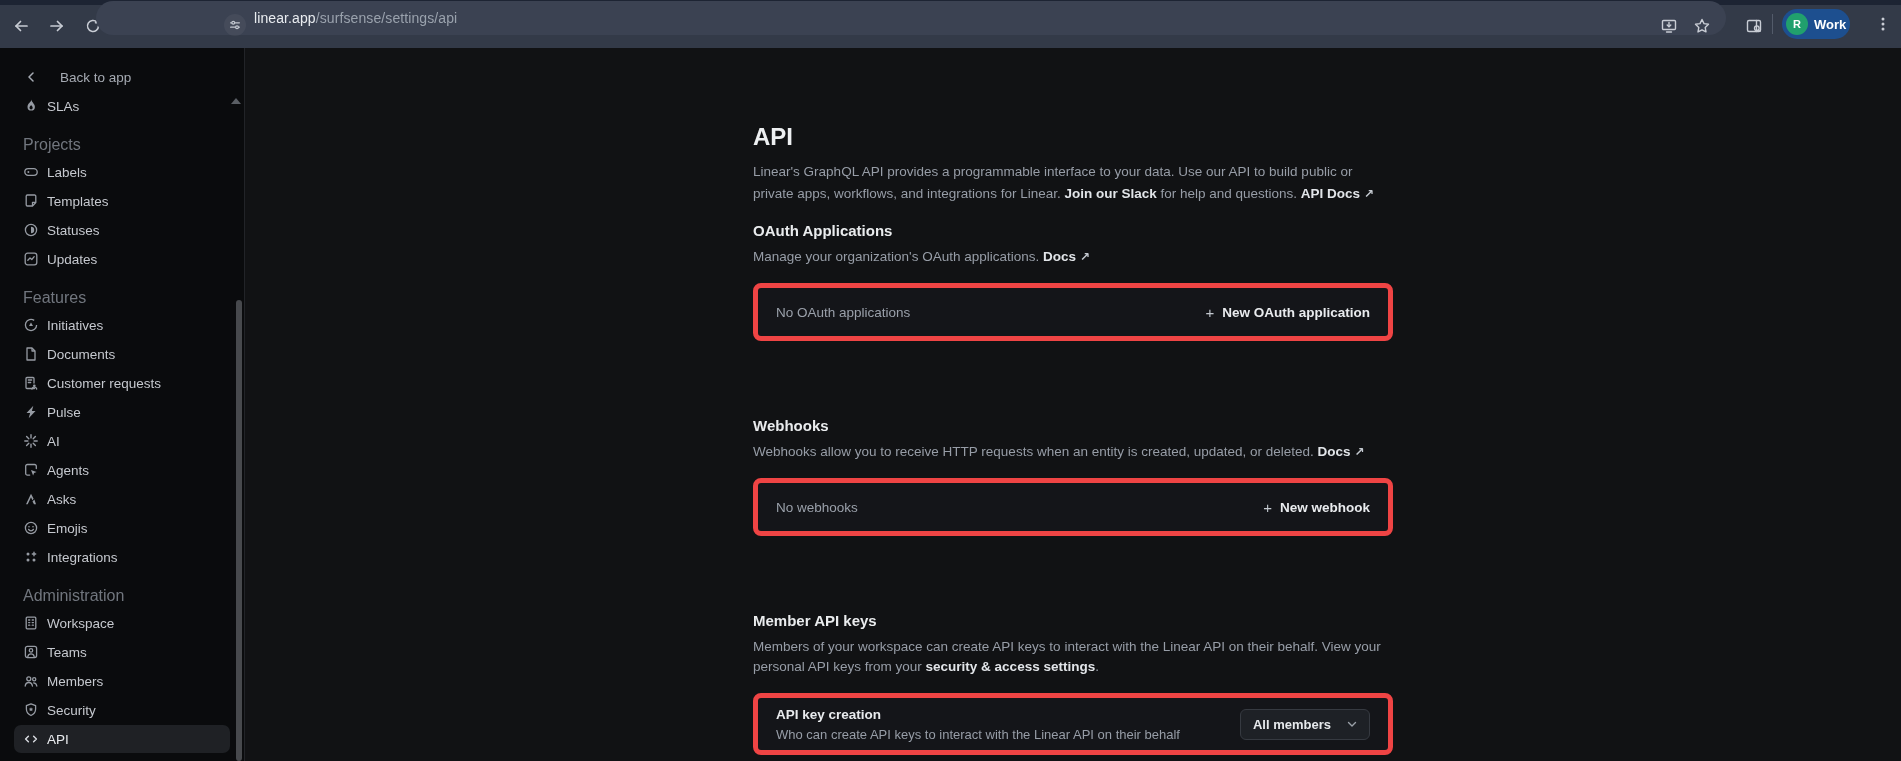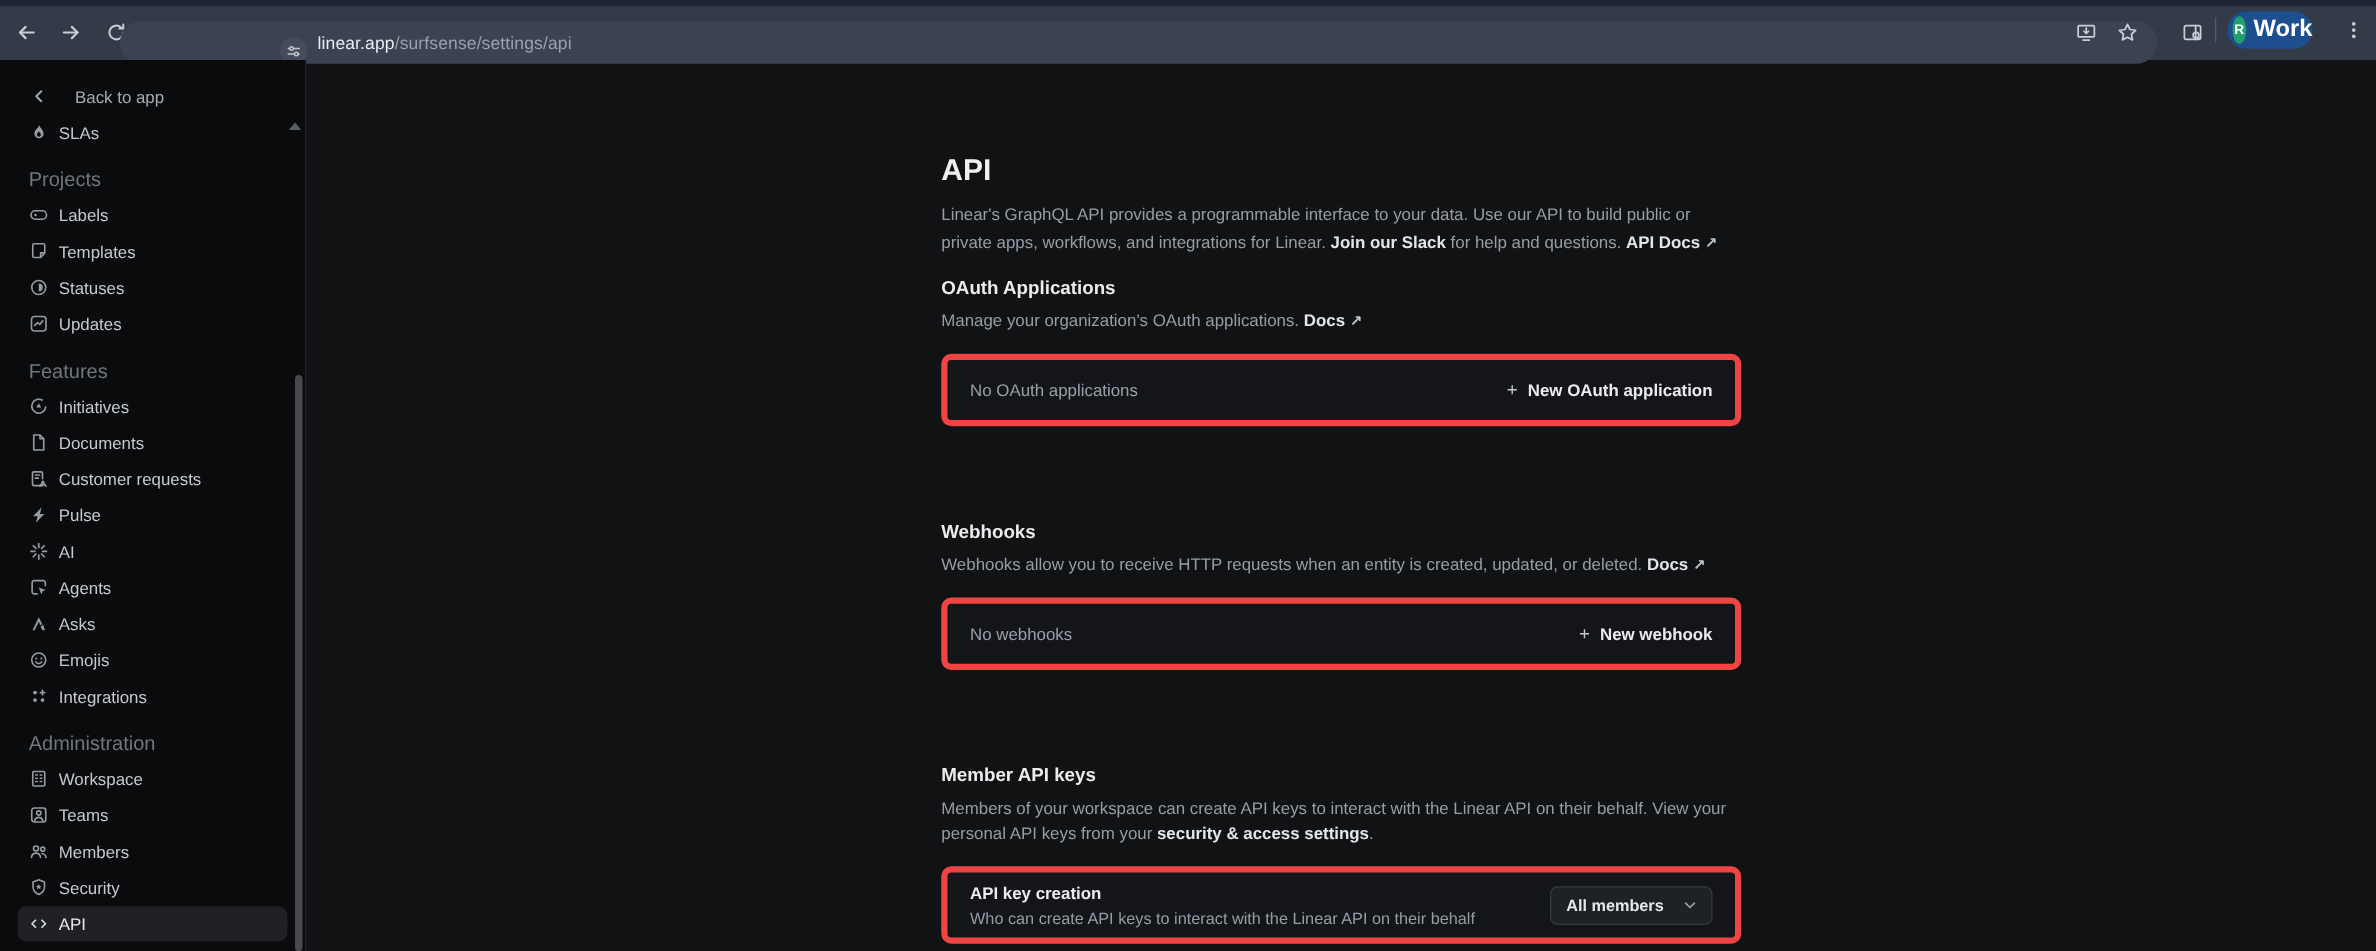--- a/index.html
+++ b/index.html
@@ -2,38 +2,38 @@
 <html><head>
 <meta charset="utf-8">
 <style>
   * { margin:0; padding:0; box-sizing:border-box; }
   html,body { width:1901px; height:761px; overflow:hidden; background:#111214;
     font-family:"Liberation Sans","DejaVu Sans",sans-serif; }
 
   
   .chrome { position:relative; width:100%; height:48px; background:#333a48; }
   .chrome-topstrip { height:5px; background:#1d2433; }
-  .omnibox { position:absolute; left:96px; top:17px; width:1630px; height:34px;
+  .omnibox { position:absolute; left:96px; top:1px; width:1630px; height:34px;
     border-radius:17px; background:#3b4252; display:flex; align-items:center; }
   .nav-ico { position:absolute; top:17px; width:18px; height:18px; color:#c9cdd5; }
   .nav-ico svg { width:18px; height:18px; display:block; }
   .tune-wrap { position:absolute; left:128px; top:13px; width:22px; height:22px;
     border-radius:50%; background:rgba(255,255,255,0.05); display:flex;
     align-items:center; justify-content:center; color:#c3c8d0; }
   .url { position:absolute; left:158px; top:0; height:34px; line-height:34px;
     font-size:14px; letter-spacing:.1px; white-space:nowrap; }
   .url-host { color:#e9ecf0; }
   .url-path { color:#9aa2ad; }
   .sep { position:absolute; left:1772px; top:14px; width:1px; height:20px; background:#535b6a; }
   .profile-chip { position:absolute; left:1782px; top:9px; height:30px; width:68px;
     border-radius:15px; background:#1d4f8f; display:flex; align-items:center; }
   .avatar { width:22px; height:22px; margin-left:4px; border-radius:50%;
     background:#21a06d; color:#fff; font-size:11px; font-weight:700;
     display:flex; align-items:center; justify-content:center; }
-  .chip-label { color:#fff; font-size:19px; font-weight:600; margin-left:6px; }
+  .chip-label { color:#fff; font-size:13px; font-weight:600; margin-left:6px; }
   .dots-ico { position:absolute; left:1874px; top:15px; color:#c9cdd5; }
 
   
   .page { display:flex; width:100%; height:713px; }
   .sidebar { position:relative; width:245px; height:100%; background:#0a0b0d;
     border-right:1px solid #222428; padding-top:14px; flex:none; }
   .back-row { height:30px; display:flex; align-items:center; padding-left:26px;
     color:#a6abb3; font-size:13.5px; gap:24px; cursor:pointer; }
   .back-row svg { width:10px; height:10px; }
   .s-section-label { padding-left:23px; color:#71767e; font-size:16px;

